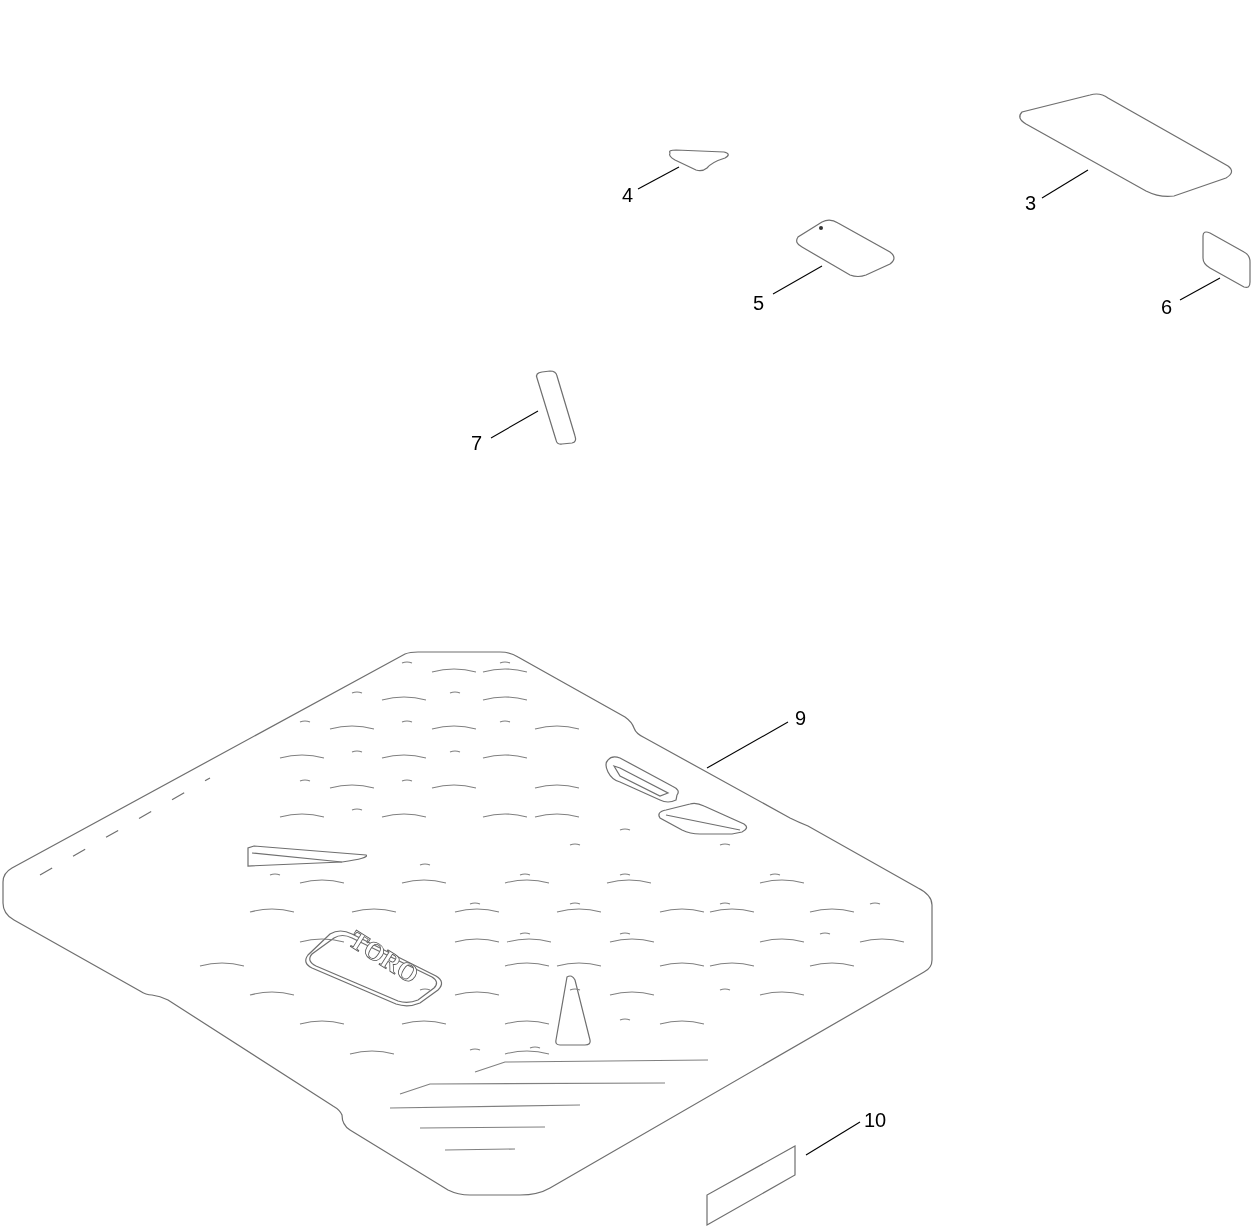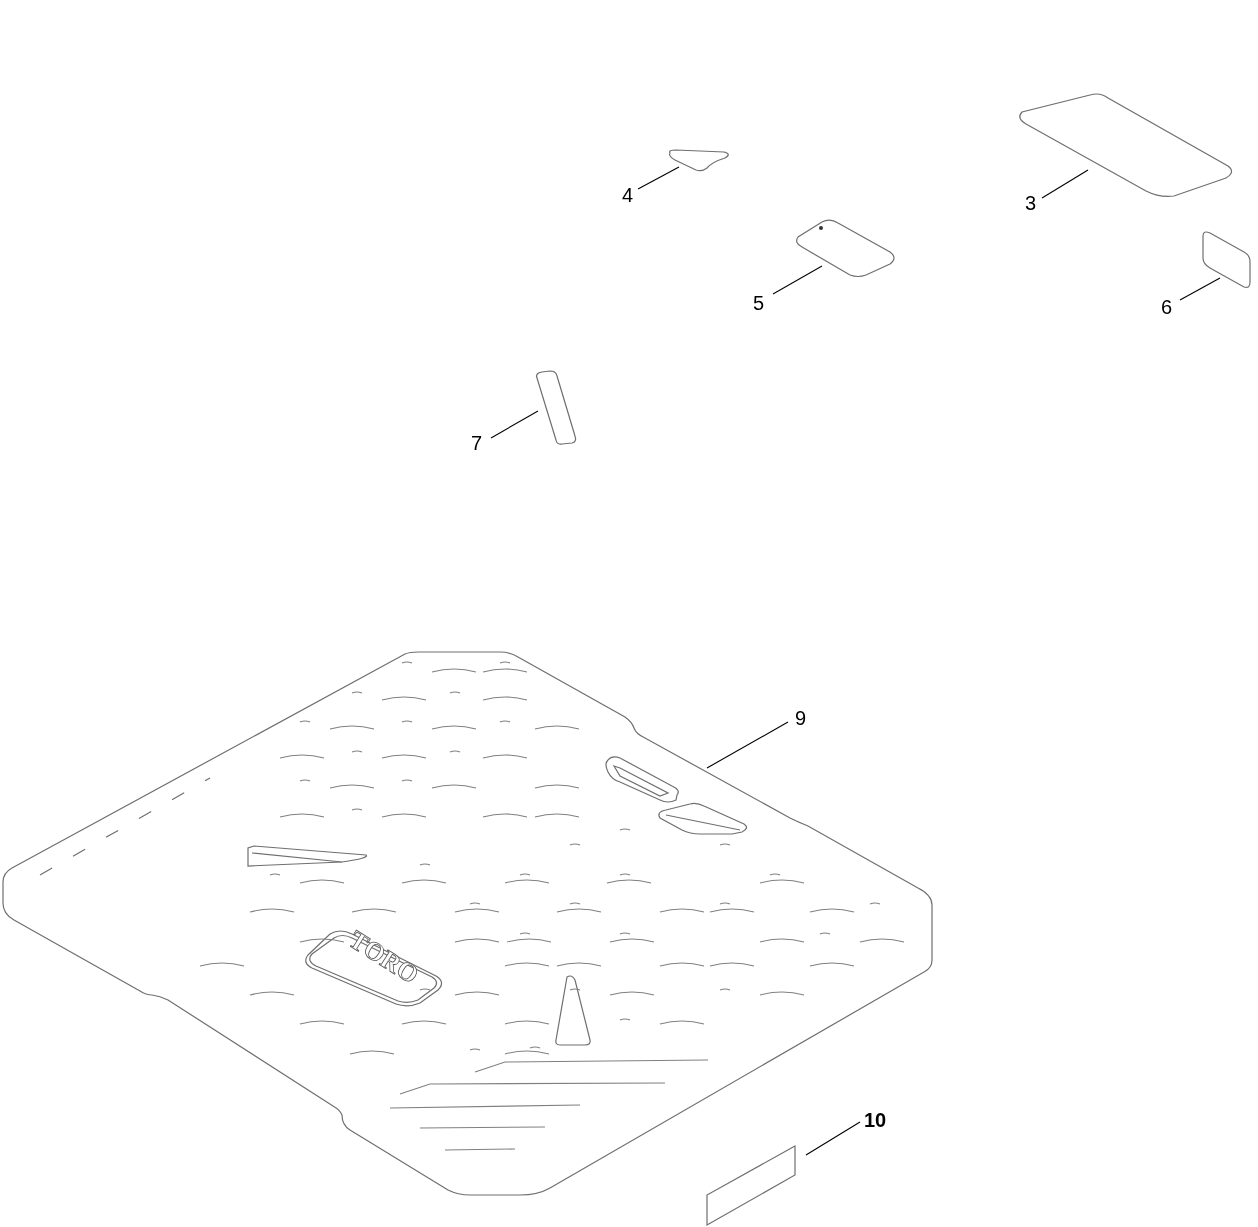--- a/index.html
+++ b/index.html
@@ -167,14 +167,14 @@
       </g>
 </svg>
 
 
 <span class="callout-label" style="left:622px; top:185px;">4</span>
 <span class="callout-label" style="left:1025px; top:193px;">3</span>
 <span class="callout-label" style="left:753px; top:293px;">5</span>
 <span class="callout-label" style="left:1161px; top:297px;">6</span>
 <span class="callout-label" style="left:471px; top:433px;">7</span>
 <span class="callout-label" style="left:795px; top:708px;">9</span>
-<span class="callout-label" style="left:864px; top:1110px;font-weight:bold;">10</span>
+<span class="callout-label" style="left:864px; top:1110px;">10</span>
 </div>
 
 </body></html>

